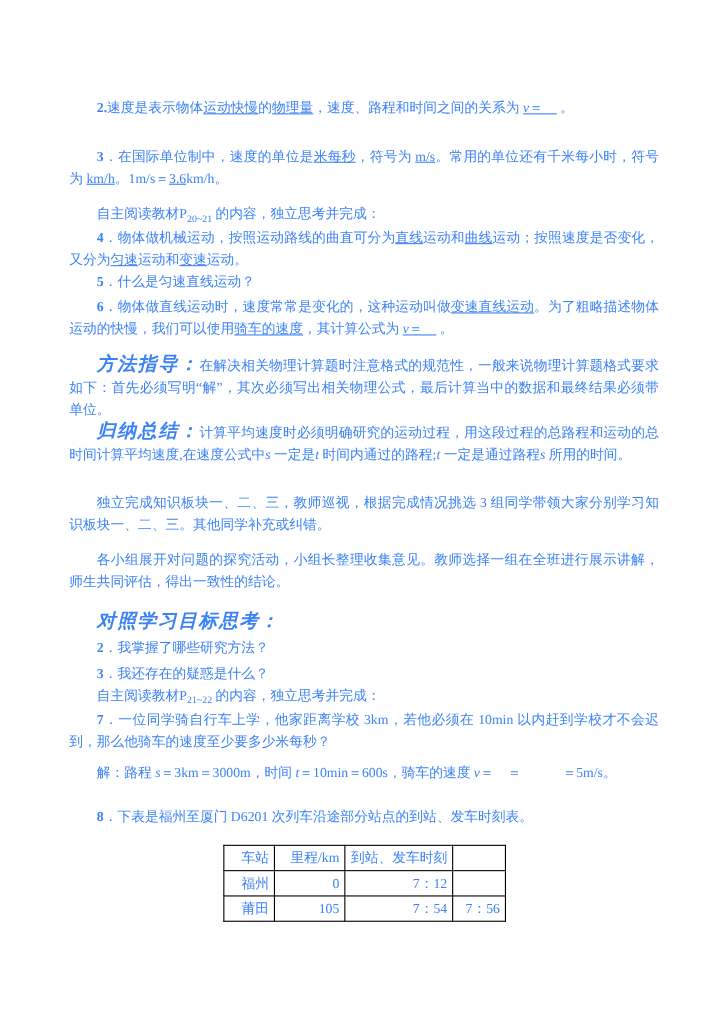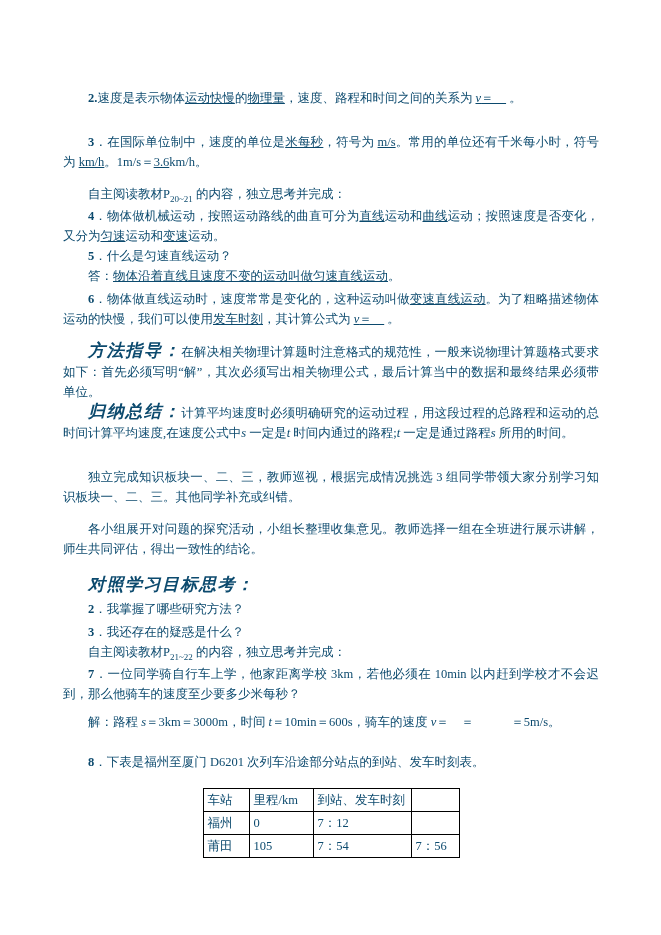--- a/index.html
+++ b/index.html
@@ -1,19 +1,19 @@
 <!DOCTYPE html>
 <html><head>
 <meta charset="utf-8">
 <style>
   html,body{margin:0;padding:0;background:#ffffff;}
   .page{
     position:relative;
     width:661px;height:935px;
-    background:#ffffff;color:#0c4a6e;
+    background:#ffffff;color:#3b82f6;
     font-family:"Liberation Serif","DejaVu Serif",serif;
     font-size:12.5px;line-height:20px;
     box-sizing:border-box;
     padding:88px 62px 0 63px;
     overflow:hidden;
   }
   p{margin:0;text-align:justify;}
   .ind{text-indent:2em;}
   .u{text-decoration:underline;}
   .b{font-weight:bold;}
@@ -24,38 +24,37 @@
   .mt8{margin-top:8px;}   .mt10{margin-top:10px;}
   .mt12{margin-top:12px;} .mt14{margin-top:24px;}
   .mt16{margin-top:16px;} .mt20{margin-top:20px;}
   table.sched{
     border-collapse:collapse;
     margin:16px auto 0 auto;
     font-size:12.5px;
   }
   table.sched td{
     border:1.5px solid #000;
-    text-align:left;
+    text-align:right;
     padding:1px 4px;
     height:18px;
     box-sizing:border-box;
   }
   td.c1{width:46px;} td.c2{width:64px;} td.c3{width:98px;} td.c4{width:48px;}
 </style>
 </head>
 <body>
 
 <div class="page">
   <p class="ind"><span class="b">2.</span><span>速度是表示物体</span><span class="u">运动快慢</span><span>的</span><span class="u">物理量</span><span>，速度、路程和时间之间的关系为 </span><span class="u i">v</span><span class="u">＝　</span><span> 。</span></p>
   <p class="ind mt14"><span class="b">3</span><span>．在国际单位制中，速度的单位是</span><span class="u">米每秒</span><span>，符号为 </span><span class="u">m/s</span><span>。常用的单位还有千米每小时，符号为 </span><span class="u">km/h</span><span>。1m/s＝</span><span class="u">3.6</span><span>km/h。</span></p>
   <p class="ind mt12"><span>自主阅读教材P</span><span class="sub">20~21</span><span> 的内容，独立思考并完成：</span></p>
   <p class="ind mt2"><span class="b">4</span><span>．物体做机械运动，按照运动路线的曲直可分为</span><span class="u">直线</span><span>运动和</span><span class="u">曲线</span><span>运动；按照速度是否变化，又分为</span><span class="u">匀速</span><span>运动和</span><span class="u">变速</span><span>运动。</span></p>
   <p class="ind"><span class="b">5</span><span>．什么是匀速直线运动？</span></p>
-  <p class="ind"><span>答：</span><span class="u">物体沿着直线且速度不变的运动叫做匀速直线运动</span><span>。</span></p>
-  <p class="ind mt3"><span class="b">6</span><span>．物体做直线运动时，速度常常是变化的，这种运动叫做</span><span class="u">变速直线运动</span><span>。为了粗略描述物体运动的快慢，我们可以使用</span><span class="u">发车时刻</span><span>，其计算公式为 </span><span class="u i">v</span><span class="u">＝　</span><span> 。</span></p>
+  <p class="ind mt3"><span class="b">6</span><span>．物体做直线运动时，速度常常是变化的，这种运动叫做</span><span class="u">变速直线运动</span><span>。为了粗略描述物体运动的快慢，我们可以使用</span><span class="u">骑车的速度</span><span>，其计算公式为 </span><span class="u i">v</span><span class="u">＝　</span><span> 。</span></p>
   <p class="ind mt12"><span class="kai">方法指导：</span><span>在解决相关物理计算题时注意格式的规范性，一般来说物理计算题格式要求如下：首先必须写明“解”，其次必须写出相关物理公式，最后计算当中的数据和最终结果必须带单位。</span></p>
   <p class="ind"><span class="kai">归纳总结：</span><span>计算平均速度时必须明确研究的运动过程，用这段过程的总路程和运动的总时间计算平均速度,在速度公式中</span><span class="i">s</span><span> 一定是</span><span class="i">t</span><span> 时间内通过的路程;</span><span class="i">t</span><span> 一定是通过路程</span><span class="i">s</span><span> 所用的时间。</span></p>
   <p class="ind mt14"><span>独立完成知识板块一、二、三，教师巡视，根据完成情况挑选 3 组同学带领大家分别学习知识板块一、二、三。其他同学补充或纠错。</span></p>
   <p class="ind mt12"><span>各小组展开对问题的探究活动，小组长整理收集意见。教师选择一组在全班进行展示讲解，师生共同评估，得出一致性的结论。</span></p>
   <p class="ind mt16"><span class="kai">对照学习目标思考：</span></p>
   <p class="ind mt3"><span class="b">2</span><span>．我掌握了哪些研究方法？</span></p>
   <p class="ind mt3"><span class="b">3</span><span>．我还存在的疑惑是什么？</span></p>
   <p class="ind"><span>自主阅读教材P</span><span class="sub">21~22</span><span> 的内容，独立思考并完成：</span></p>
   <p class="ind mt2"><span class="b">7</span><span>．一位同学骑自行车上学，他家距离学校 3km，若他必须在 10min 以内赶到学校才不会迟到，那么他骑车的速度至少要多少米每秒？</span></p>
   <p class="ind mt8"><span>解：路程 </span><span class="i">s</span><span>＝3km＝3000m，时间 </span><span class="i">t</span><span>＝10min＝600s，骑车的速度 </span><span class="i">v</span><span>＝　＝　　　＝5m/s。</span></p>

